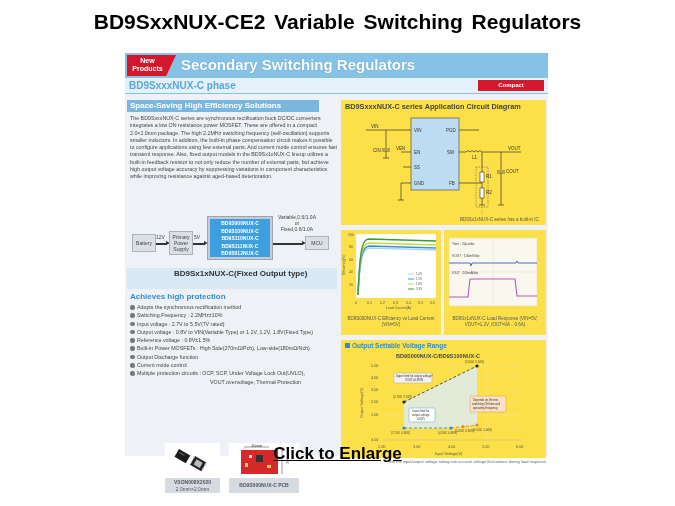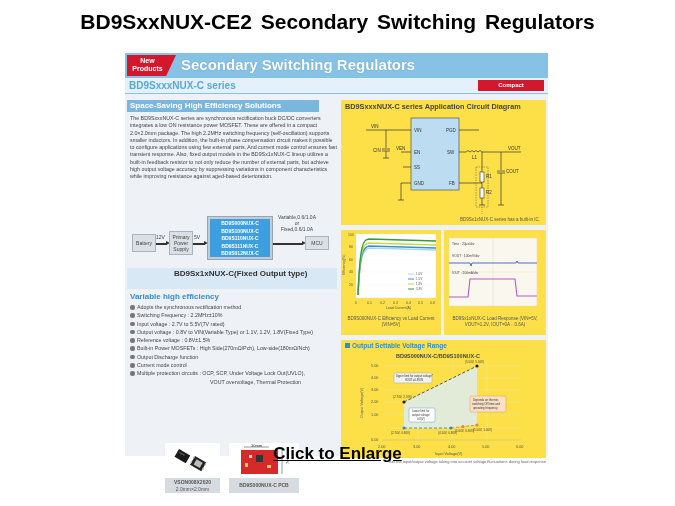--- a/index.html
+++ b/index.html
@@ -115,33 +115,33 @@
 
   .enlarge-link {
     position: absolute; left: 0; top: 444px; width: 675px; text-align: center;
     font-size: 17px; font-weight: bold; color: #000000; text-decoration: underline;
   }
   svg text { font-family: "Liberation Sans", sans-serif; }
 </style>
 </head>
 <body>
 
-<div class="slide-title">BD9SxxNUX-CE2  Secondary Switching Regulators</div>
+<div class="slide-title">BD9SxxNUX-CE2  Variable Switching Regulators</div>
 
 <div class="sheet">
 
   <div class="hdr">
     <div class="new-badge">
       <span>New</span>
       <span>Products</span>
     </div>
     <div class="hdr-title">Secondary Switching Regulators</div>
   </div>
   <div class="subhdr">
-    <div class="series-name">BD9SxxxNUX-C series</div>
+    <div class="series-name">BD9SxxxNUX-C phase</div>
     <div class="compact-badge">Compact</div>
   </div>
 
   <div class="left-col">
     <div class="sec-bar">Space-Saving High Efficiency Solutions</div>
     <div class="intro">The BD9SxxxNUX-C series are synchronous rectification buck DC/DC converters integrates a low ON resistance power MOSFET. These are offered in a compact 2.0×2.0mm package. The high 2.2MHz switching frequency (self-oscillation) supports smaller inductors. In addition, the built-in phase compensation circuit makes it possible to configure applications using few external parts. And current mode control ensures fast transient response. Also, fixed output models in the BD9Sx1xNUX-C lineup utilizes a built-in feedback resistor to not only reduce the number of external parts, but achieve high output voltage accuracy by suppressing variations in component characteristics while improving resistance against aged-based deterioration.</div>
 
     <div class="block-diag">
       <div class="bd-box" style="left:5px;top:22px;width:24px;height:18px;">Battery</div>
       <div class="bd-arrow" style="left:29px;top:31px;width:11px;"></div>
@@ -163,21 +163,21 @@
         <div>Variable,0.6/1.0A</div>
         <div>or</div>
         <div>Fixed,0.6/1.0A</div>
       </div>
       <div class="bd-box" style="left:178px;top:24px;width:24px;height:14px;">MCU</div>
     </div>
 
     <div class="overview-bar">
       <span class="l2">BD9Sx1xNUX-C(Fixed Output type)</span>
     </div>
-    <div class="ach-title">Variable high efficiency</div>
+    <div class="ach-title">Achieves high protection</div>
     <ul class="feat-list">
       <li>Adopts the synchronous rectification method</li>
       <li>Switching Frequency : 2.2MHz±10%</li>
       <li>Input voltage : 2.7V to 5.5V(7V rated)</li>
       <li>Output voltage : 0.8V to VIN(Variable Type) or 1.1V, 1.2V, 1.8V(Fixed  Type)</li>
       <li>Reference voltage : 0.8V±1.5%</li>
       <li>Built-in Power MOSFETs : High Side(270mΩ/Pch), Low-side(180mΩ/Nch)</li>
       <li>Output Discharge function</li>
       <li>Current mode control</li>
       <li>Multiple protection circuits : OCP, SCP, Under Voltage Lock Out(UVLO),</li>

